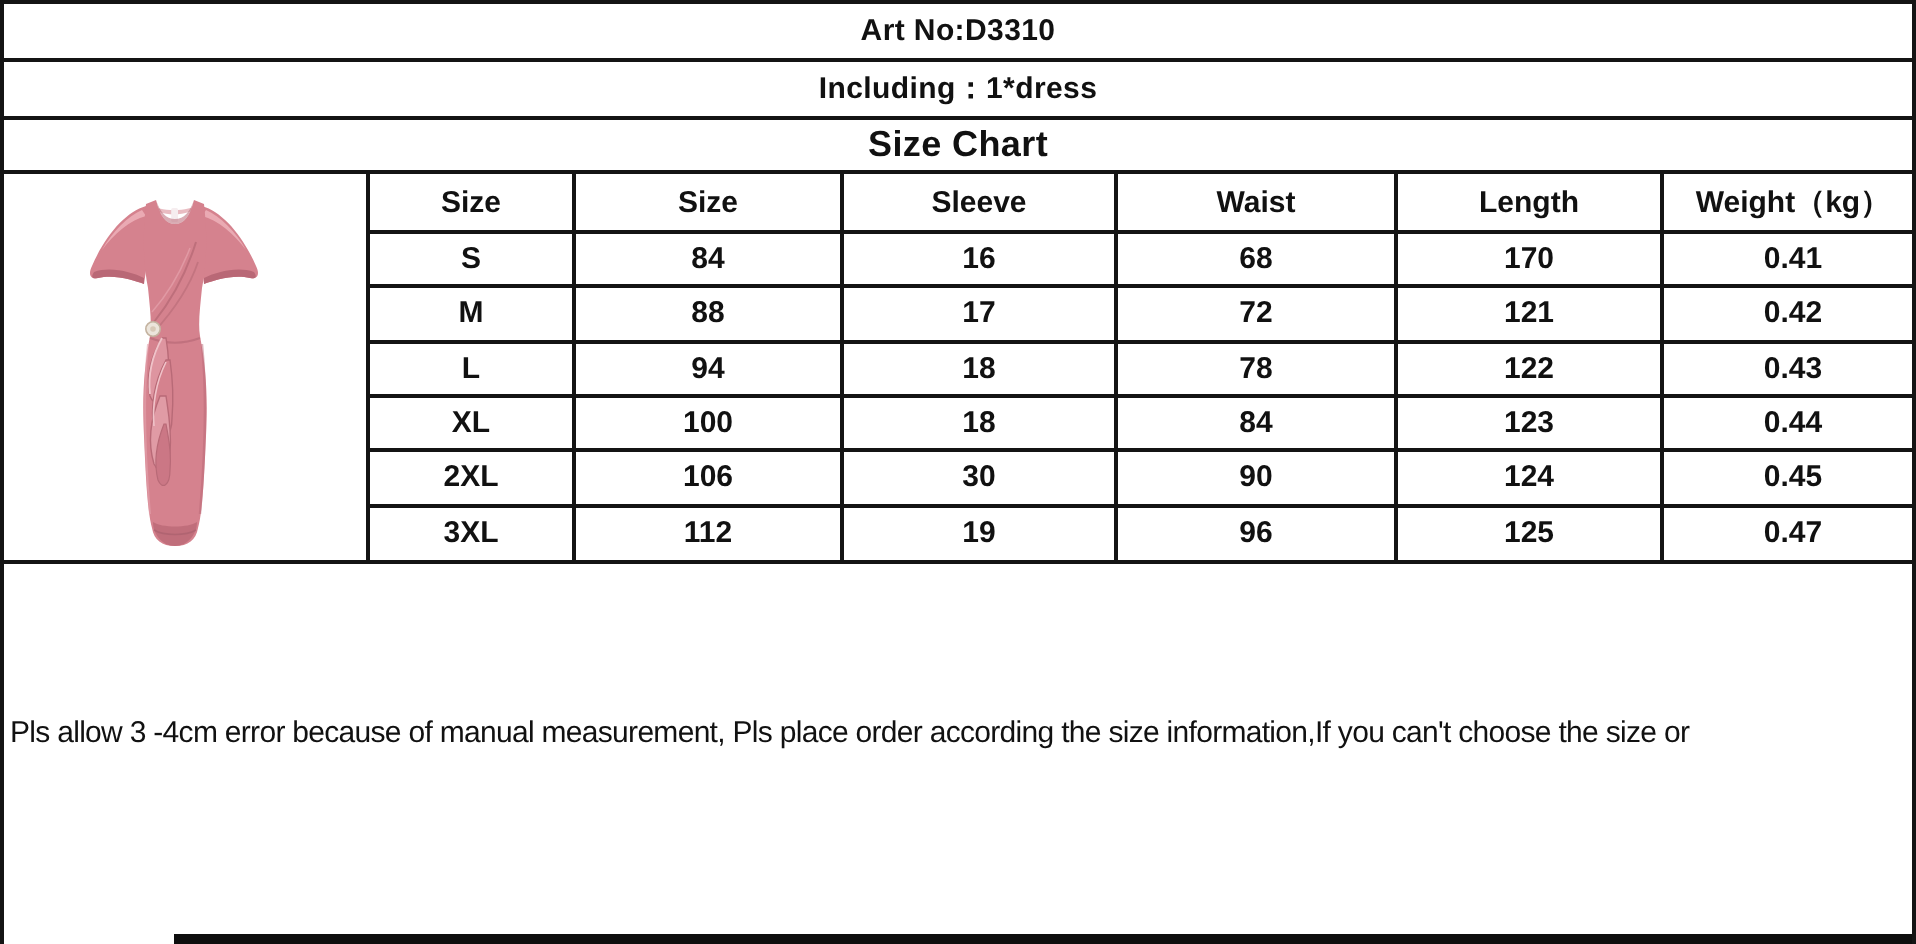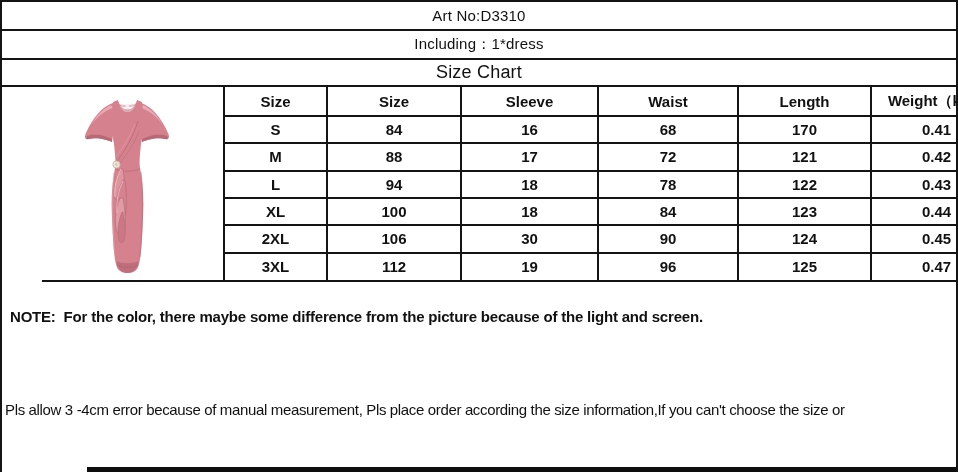--- a/index.html
+++ b/index.html
@@ -12,25 +12,25 @@
     border-right: 2px solid #141414;
     border-top: 2px solid #141414;
     overflow: hidden;
     font-family: "Liberation Sans", sans-serif;
     color: #111111;
   }
   .info-row {
     height: 29px;
     border-bottom: 2px solid #141414;
     display: flex; align-items: center; justify-content: center;
-    font-size: 15px; font-weight: 400;
+    font-size: 15px; font-weight: 700;
     letter-spacing: 0.2px;
   }
   .info-row.title-row { height: 27px; font-size: 18px; }
-  .main { display: flex; height: 193px; margin-left: 40px; }
+  .main { display: flex; height: 193px; }
   .img-cell { width: 181px; position: relative; flex: 0 0 181px; }
   .img-cell svg { position: absolute; left: 40px; top: 5px; }
   table.size-table {
     border-collapse: collapse; table-layout: fixed;
     width: 777px; height: 193px;
   }
   table.size-table th, table.size-table td {
     border: 2px solid #141414;
     text-align: center; vertical-align: middle;
     font-size: 15px; font-weight: 700; padding: 0;
@@ -195,21 +195,20 @@
           <td>19</td>
           <td>96</td>
           <td>125</td>
           <td>0.47</td>
         </tr>
       </tbody>
     </table>
   </div>
 
   <div class="notes">
-    <div class="note-line">NOTE:  For the color, there maybe some difference from the picture because of the light and screen.</div>
     <div class="para">
       <div>Pls allow 3 -4cm error because of manual measurement, Pls place order according the size information,If you can't choose the size or</div>
       
       
     </div>
   </div>
 
   <div class="bottom-bar"></div>
 </div>
 

